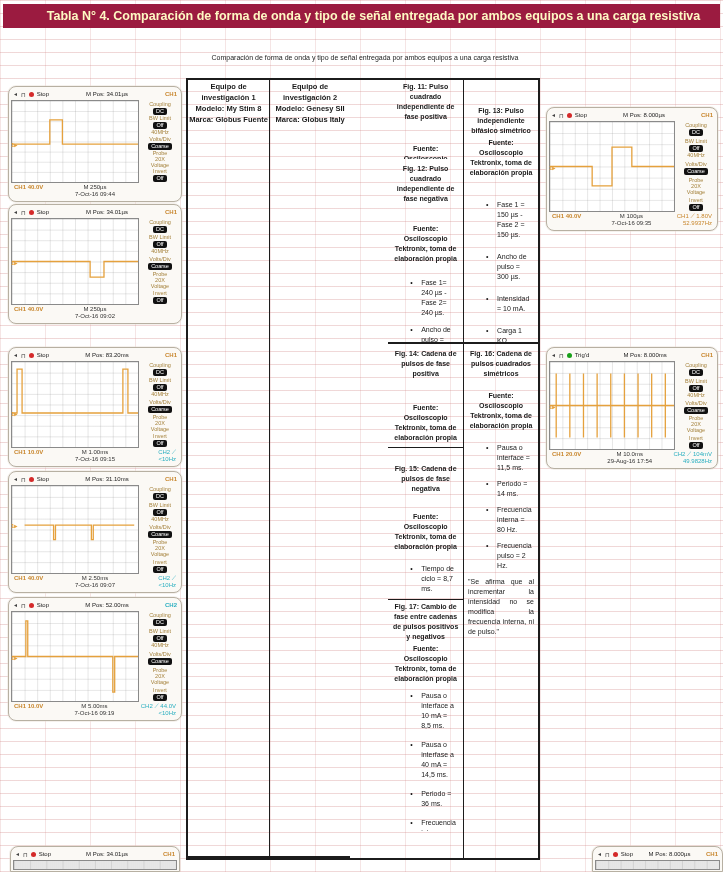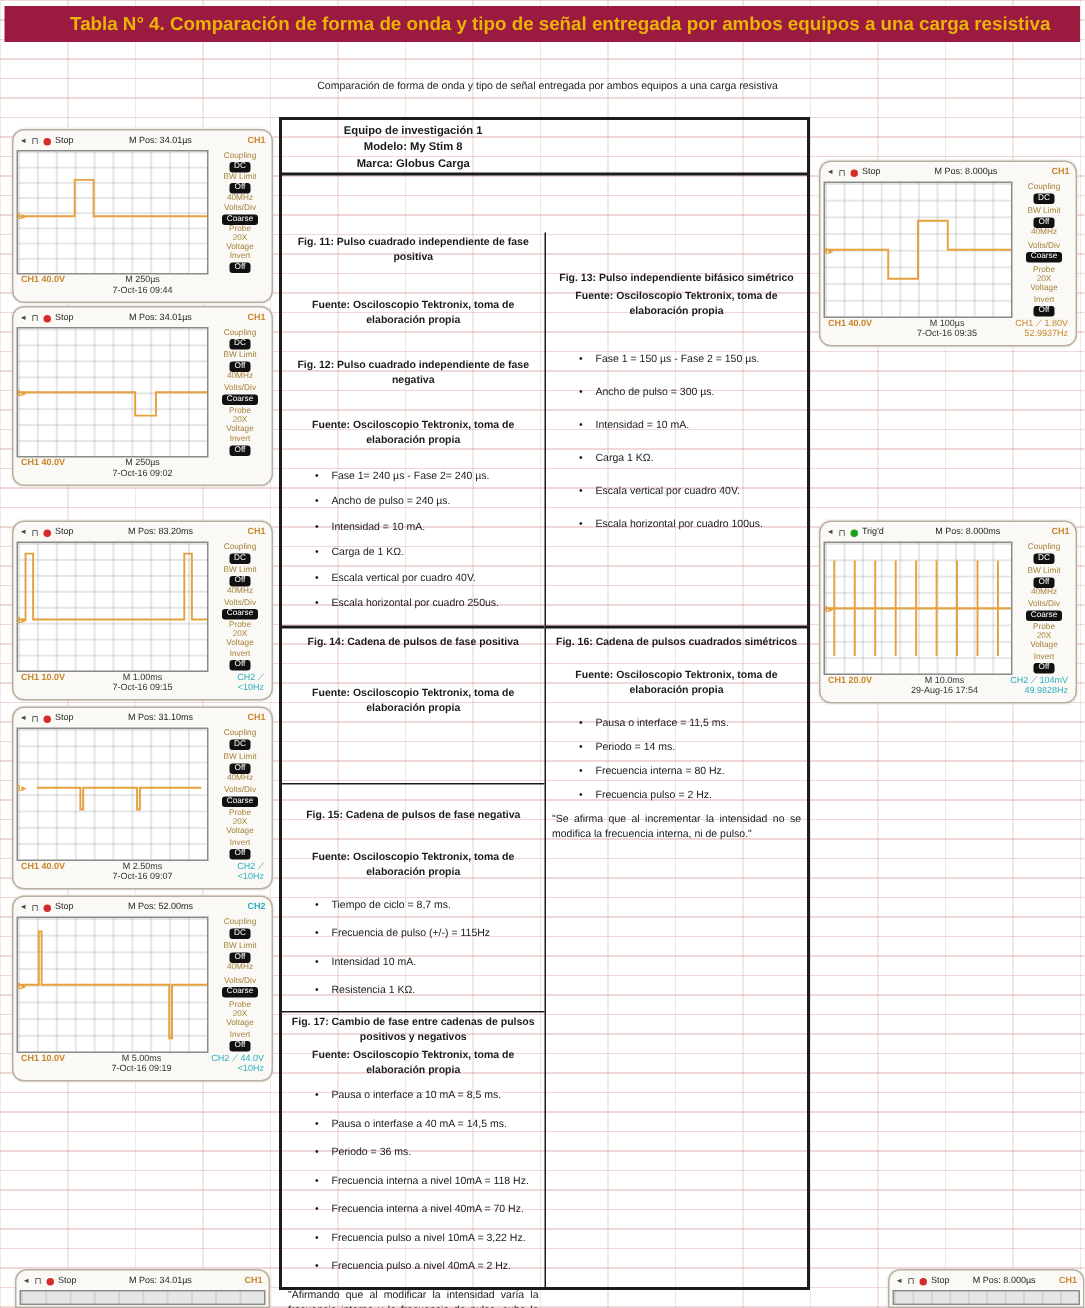--- a/index.html
+++ b/index.html
@@ -9,30 +9,30 @@
   }
   
   #grid-bg{
     position:absolute;inset:0;pointer-events:none;
     background-image:
       repeating-linear-gradient(to bottom, rgba(205,125,125,.30) 0 1px, transparent 1px 13px),
       repeating-linear-gradient(to right, rgba(205,125,125,.20) 0 1px, transparent 1px 45px);
   }
   #title-bar{
     position:absolute;left:3px;top:4px;right:3px;height:24px;line-height:24px;
-    text-align:center;color:#eab308;font-weight:bold;font-size:12.5px;padding-left:24px;
+    text-align:center;color:#fef9c3;font-weight:bold;font-size:12.5px;padding-left:24px;
   }
   #subtitle{
     position:absolute;left:150px;top:54px;width:430px;text-align:center;
     font-size:7px;color:#222;
   }
   
   #comparison-table{
     position:absolute;left:186px;top:78px;width:354px;height:782px;
-    border:2px solid #1c1c1c;box-sizing:border-box;display:flex;flex-direction:column;
+    border:2px solid #1c1c1c;box-sizing:border-box;display:flex;flex-direction:row;
     background:transparent;
     gap:38px;
   }
   .thead{display:flex;border-bottom:2px solid #1c1c1c;}
   .thead .hcell{width:50%;box-sizing:border-box;text-align:center;font-weight:bold;
     font-size:7.5px;line-height:11px;padding:1px 0;}
   .thead .hcell + .hcell{border-left:1.5px solid #1c1c1c;}
   .tbody{display:flex;flex:1;min-height:0;}
   .tcol{width:50%;box-sizing:border-box;display:flex;flex-direction:column;}
   .tcol + .tcol{border-left:1.5px solid #1c1c1c;}
@@ -99,21 +99,26 @@
 <div id="grid-bg"></div>
 
 <div id="title-bar" style="background: rgb(155, 27, 64);">Tabla N° 4. Comparación de forma de onda y tipo de señal entregada por ambos equipos a una carga resistiva</div>
 <div id="subtitle">Comparación de forma de onda y tipo de señal entregada por ambos equipos a una carga resistiva</div>
 
 <div id="comparison-table">
   <div class="thead">
     <div class="hcell">
       <div>Equipo de investigación 1</div>
       <div>Modelo: My Stim 8</div>
-      <div>Marca: Globus Carga</div>
+      <div>Marca: Globus Fuente</div>
+    </div>
+    <div class="hcell">
+      <div>Equipo de investigación 2</div>
+      <div>Modelo: Genesy SII</div>
+      <div>Marca: Globus Italy</div>
     </div>
   </div>
   <div class="tbody">
     <div class="tcol">
       <div class="sec" id="sec-fig11">
         <div class="ftitle">Fig. 11: Pulso cuadrado independiente de fase positiva</div>
         <div class="fuente">Fuente: Osciloscopio Tektronix, toma de elaboración propia</div>
       </div>
       <div class="sec" id="sec-fig12">
         <div class="ftitle">Fig. 12: Pulso cuadrado independiente de fase negativa</div>

